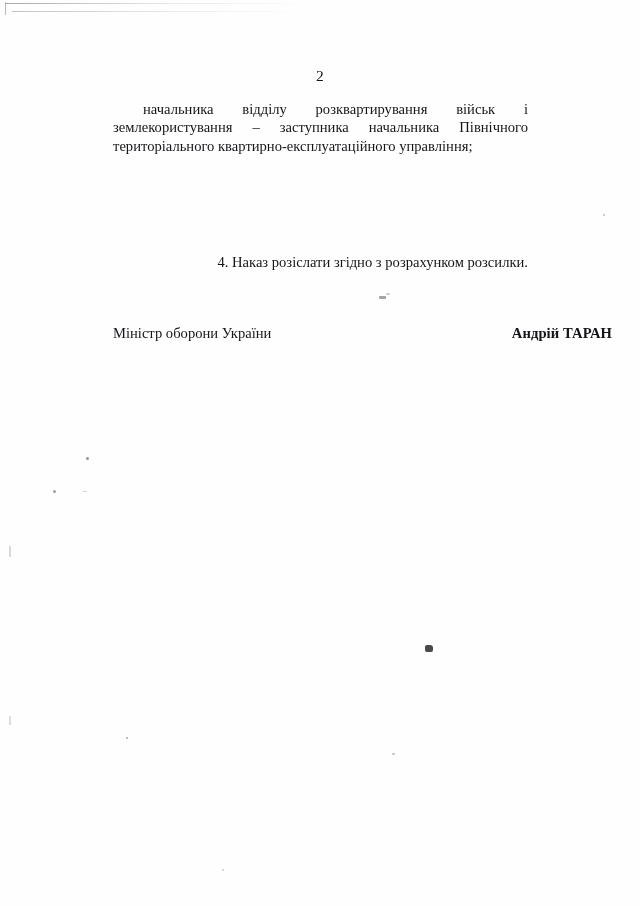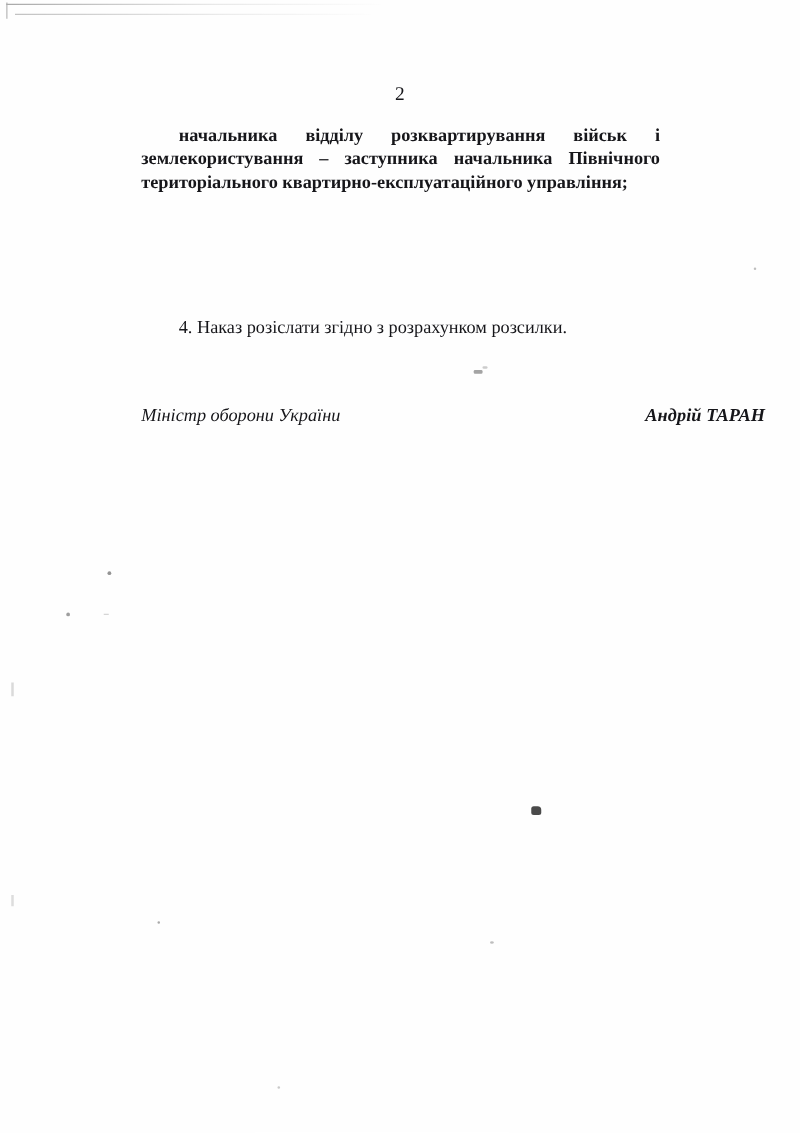--- a/index.html
+++ b/index.html
@@ -70,48 +70,46 @@
     width: 415px;
   }
   .para {
     margin: 0;
     font-size: 14.6px;
     line-height: 18.3px;
     text-align: justify;
     text-indent: 30px;
     text-justify: inter-word;
     hyphens: none;
-    font-weight: bold;
   }
 
   
   .item-four {
     position: absolute;
     left: 113px;
     top: 253px;
     width: 415px;
     margin: 0;
     font-size: 14.6px;
     line-height: 18.3px;
     text-indent: 30px;
-    text-align: left;
+    text-align: right;
   }
 
   
   .signature-row {
     position: absolute;
     left: 113px;
     top: 324px;
     width: 499px;
     display: flex;
     justify-content: space-between;
     align-items: flex-start;
     font-size: 14.6px;
     line-height: 18px;
-    font-style: italic;
   }
   .sig-title {
     white-space: nowrap;
   }
   .sig-name {
     white-space: nowrap;
     font-weight: 700;
     letter-spacing: 0.1px;
   }
 

